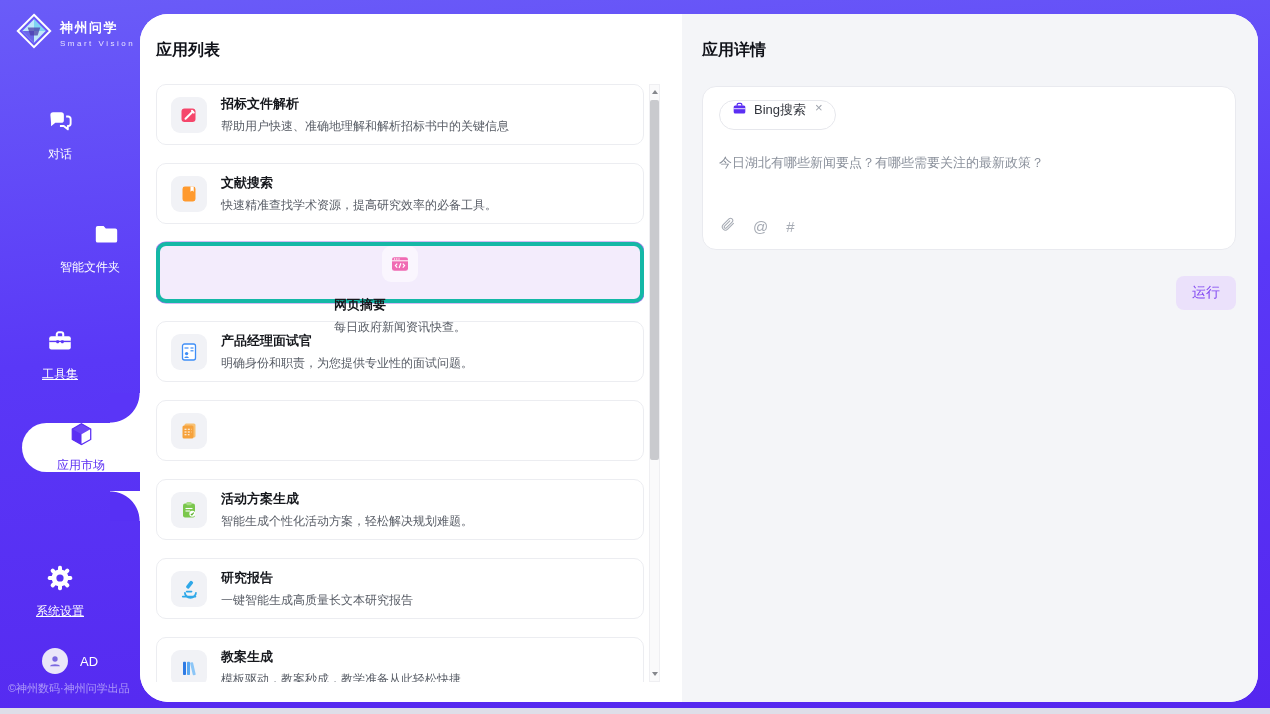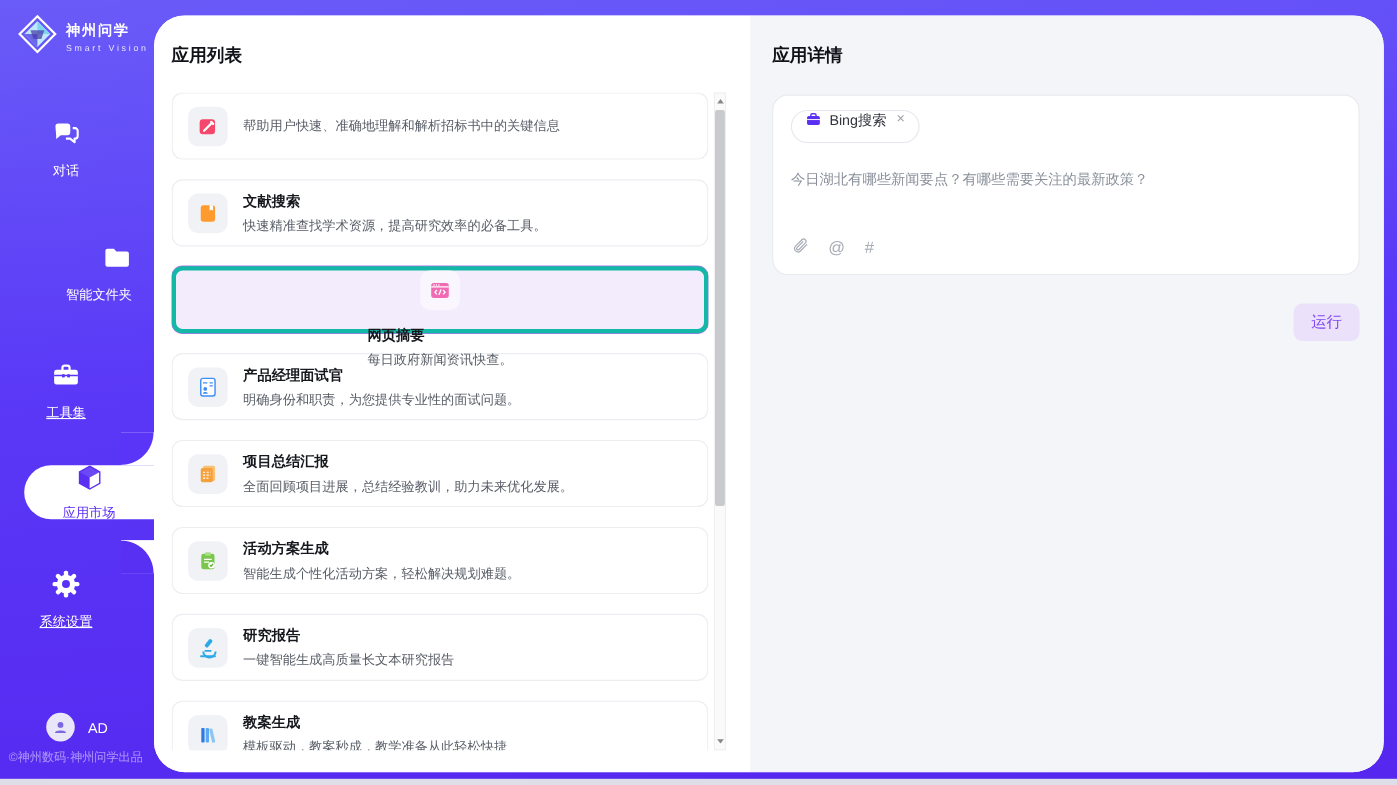--- a/index.html
+++ b/index.html
@@ -139,21 +139,21 @@
       <svg width="27" height="27" viewBox="0 0 24 24">
         <path d="M12 2.5l8.2 4.6v9.3L12 21l-8.2-4.6V7.1z" fill="#5B2FF3"></path>
         <path d="M12 2.5l8.2 4.6L12 11.7 3.8 7.1z" fill="#6D48F6"></path>
         <path d="M12 11.7l8.2-4.6v9.3L12 21z" fill="#ffffff"></path>
         <path d="M12 2.5l8.2 4.6v9.3L12 21l-8.2-4.6V7.1z" fill="none" stroke="#5B2FF3" stroke-width="1.1"></path>
       </svg>
     </span>
     <span class="nav-label">应用市场</span>
   </div>
 
-  <div class="nav-item" style="top:517px;justify-content:space-between;">
+  <div class="nav-item" style="top:564px;justify-content:space-between;">
     <span>
       <svg width="28" height="28" viewBox="0 0 24 24">
         <g fill="#fff">
           <rect x="10.3" y="1.5" width="3.4" height="21" rx="1.4"></rect>
           <rect x="10.3" y="1.5" width="3.4" height="21" rx="1.4" transform="rotate(45 12 12)"></rect>
           <rect x="10.3" y="1.5" width="3.4" height="21" rx="1.4" transform="rotate(90 12 12)"></rect>
           <rect x="10.3" y="1.5" width="3.4" height="21" rx="1.4" transform="rotate(135 12 12)"></rect>
           <circle cx="12" cy="12" r="7.2"></circle>
         </g>
         <circle cx="12" cy="12" r="3.1" fill="#5833F6"></circle>
@@ -184,20 +184,21 @@
 
       <div class="app-card">
         <span class="tile">
           <svg width="20" height="20" viewBox="0 0 20 20">
             <rect x="2.5" y="3.5" width="14" height="13.5" rx="3" fill="#F5476B"></rect>
             <path d="M6.5 13.8L13.6 6.7" stroke="#fff" stroke-width="2" stroke-linecap="round"></path>
             <path d="M13 5.8l1.8 1.8" stroke="#fff" stroke-width="2" stroke-linecap="round"></path>
           </svg>
         </span>
         <span class="app-text">
+          <span class="app-title">招标文件解析</span>
           <span class="app-desc">帮助用户快速、准确地理解和解析招标书中的关键信息</span>
         </span>
       </div>
 
       <div class="app-card">
         <span class="tile">
           <svg width="20" height="20" viewBox="0 0 20 20">
             <rect x="3.5" y="2.5" width="13" height="15" rx="2.4" fill="#FF9A2E"></rect>
             <path d="M11.5 2.5v5.2l1.6-1.2 1.6 1.2V2.5z" fill="#fff"></path>
           </svg>
@@ -246,24 +247,20 @@
 
       <div class="app-card">
         <span class="tile">
           <svg width="20" height="20" viewBox="0 0 20 20">
             <rect x="5.5" y="2.5" width="11" height="14" rx="1.6" fill="#F8C173"></rect>
             <rect x="3.5" y="4.5" width="11" height="13" rx="1.6" fill="#F6A23C"></rect>
             <line x1="5.5" y1="8.3" x2="12.5" y2="8.3" stroke="#fff" stroke-width="1.1" stroke-dasharray="2 1.3"></line>
             <line x1="5.5" y1="11" x2="12.5" y2="11" stroke="#fff" stroke-width="1.1" stroke-dasharray="2 1.3"></line>
             <line x1="5.5" y1="13.7" x2="10.5" y2="13.7" stroke="#fff" stroke-width="1.1" stroke-dasharray="2 1.3"></line>
           </svg>
-        </span>
-        <span class="app-text">
-          <span class="app-title">项目总结汇报</span>
-          <span class="app-desc">全面回顾项目进展，总结经验教训，助力未来优化发展。</span>
         </span>
       </div>
 
       <div class="app-card">
         <span class="tile">
           <svg width="20" height="20" viewBox="0 0 20 20">
             <rect x="4" y="3.5" width="12" height="14" rx="2" fill="#7BC74D"></rect>
             <rect x="7.3" y="2" width="5.4" height="3.2" rx="1.2" fill="#A8DE85"></rect>
             <line x1="6.5" y1="8.5" x2="13.5" y2="8.5" stroke="#fff" stroke-width="1.1"></line>
             <line x1="6.5" y1="11" x2="11" y2="11" stroke="#fff" stroke-width="1.1"></line>

